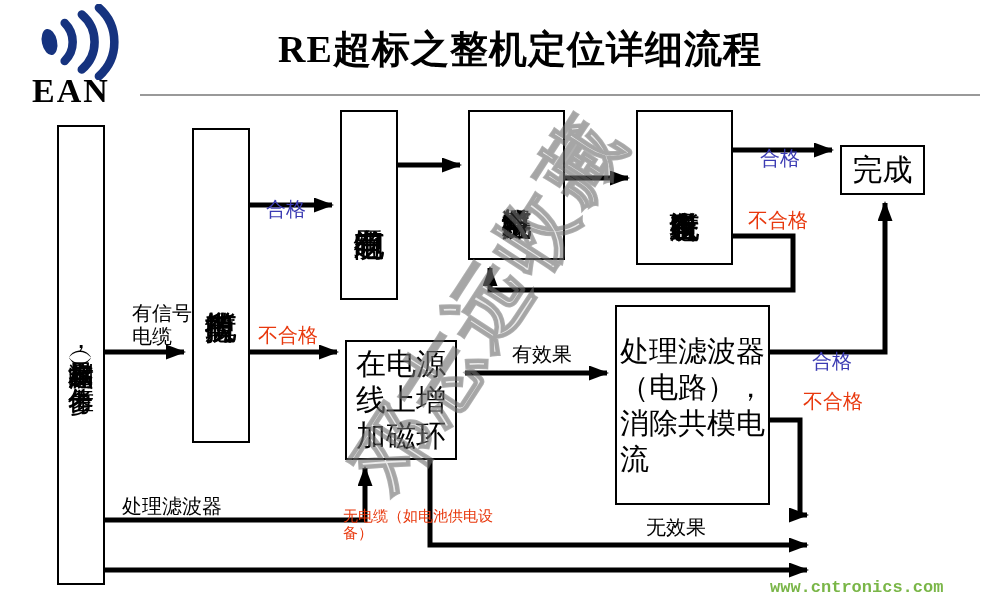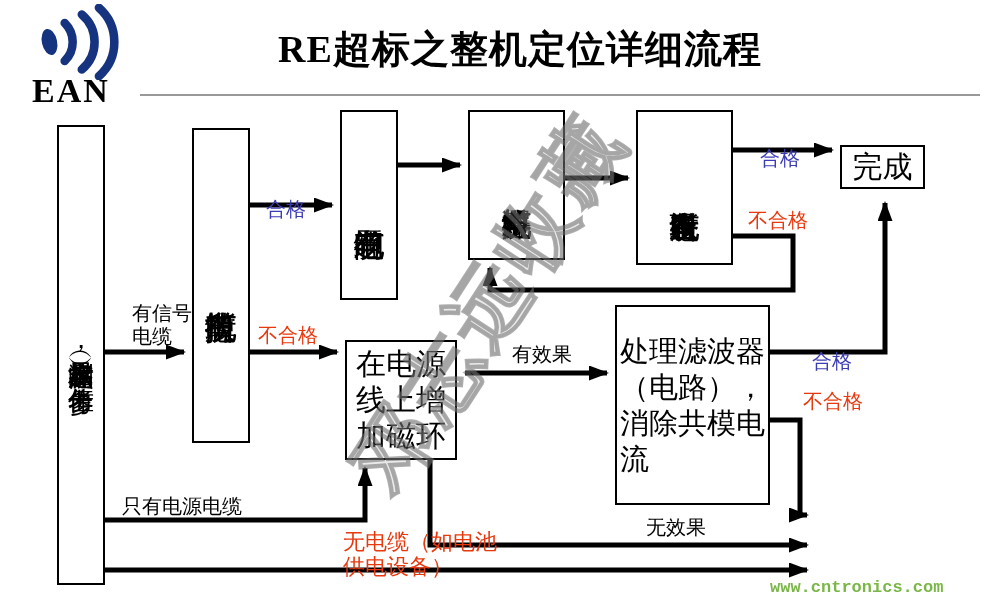--- a/index.html
+++ b/index.html
@@ -90,32 +90,32 @@
     <polyline points="105,520 365,520 365,468" marker-end="url(#ah)"></polyline>
     <polyline points="430,460 430,545 807,545" marker-end="url(#ah)"></polyline>
     <polyline points="105,570 807,570" marker-end="url(#ah)"></polyline>
   </svg>
 
   <div class="box vbox" style="left:57px;top:125px;width:48px;height:460px;font-size:26px;">测量超标（临界）点，作参考值</div>
   <div class="box vbox" style="left:192px;top:128px;width:58px;height:315px;font-size:32px;">拔掉所有电缆</div>
   <div class="box vbox" style="left:340px;top:110px;width:58px;height:190px;font-size:31px;">电缆有问题</div>
   <div class="box vbox" style="left:468px;top:110px;width:97px;height:150px;font-size:30px;">解决电缆共模电流</div>
   <div class="box vbox" style="left:636px;top:110px;width:97px;height:155px;font-size:30px;">设备联上所有电缆</div>
-  <div class="box" style="left:840px;top:145px;width:85px;height:44px;font-size:30px;">完成</div>
+  <div class="box" style="left:840px;top:145px;width:85px;height:50px;font-size:30px;">完成</div>
   <div class="box" style="left:345px;top:340px;width:112px;height:120px;font-size:30px;">在电源线上增加磁环</div>
   <div class="box" style="left:615px;top:305px;width:155px;height:200px;font-size:29px;text-align:left;line-height:1.25;">处理滤波器（电路），消除共模电流</div>
 
   <div class="lbl" style="left:110px;top:302px;width:68px;margin-left:22px;">有信号电缆</div>
   <div class="lbl pass" style="left:266px;top:170px;">合格</div>
   <div class="lbl fail" style="left:258px;top:324px;">不合格</div>
   <div class="lbl pass" style="left:760px;top:119px;">合格</div>
   <div class="lbl fail" style="left:748px;top:209px;">不合格</div>
   <div class="lbl" style="left:512px;top:343px;">有效果</div>
   <div class="lbl pass" style="left:812px;top:322px;">合格</div>
   <div class="lbl fail" style="left:803px;top:390px;">不合格</div>
-  <div class="lbl" style="left:122px;top:495px;">只有电源电缆</div>
-  <div class="lbl fail" style="left:343px;top:529px;width:165px;font-size:22px;">无电缆（如电池供电设备）</div>
+  <div class="lbl" style="left:122px;top:495px;">处理滤波器</div>
+  <div class="lbl fail" style="left:343px;top:508px;width:165px;font-size:15px;">无电缆（如电池供电设备）</div>
   <div class="lbl" style="left:646px;top:516px;">无效果</div>
 
   <div class="watermark">邓志远收藏</div>
   <div class="website">www.cntronics.com</div>
 
 </div>
 
 </body></html>

